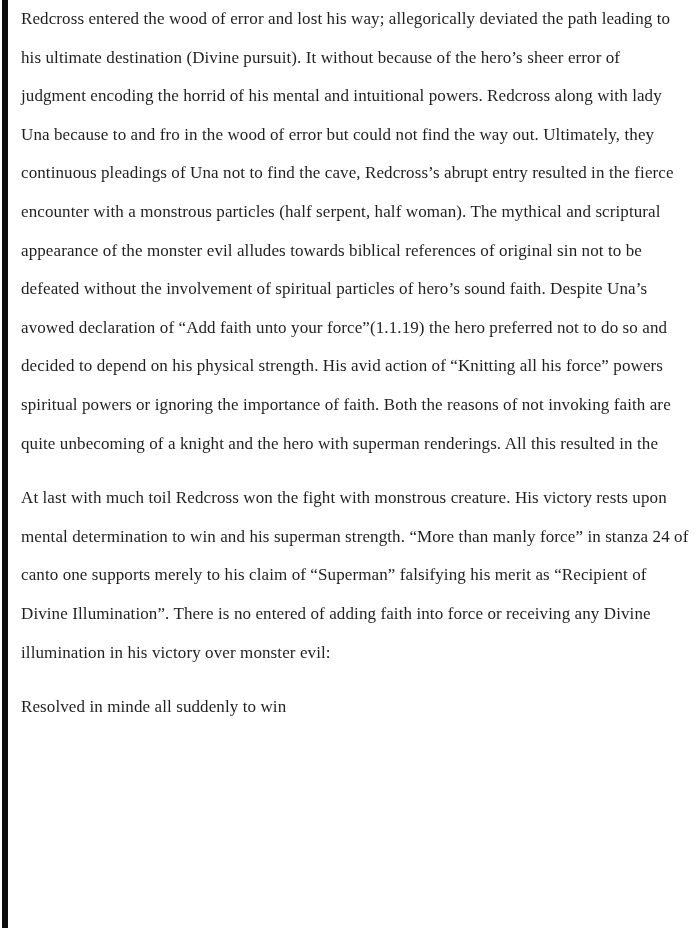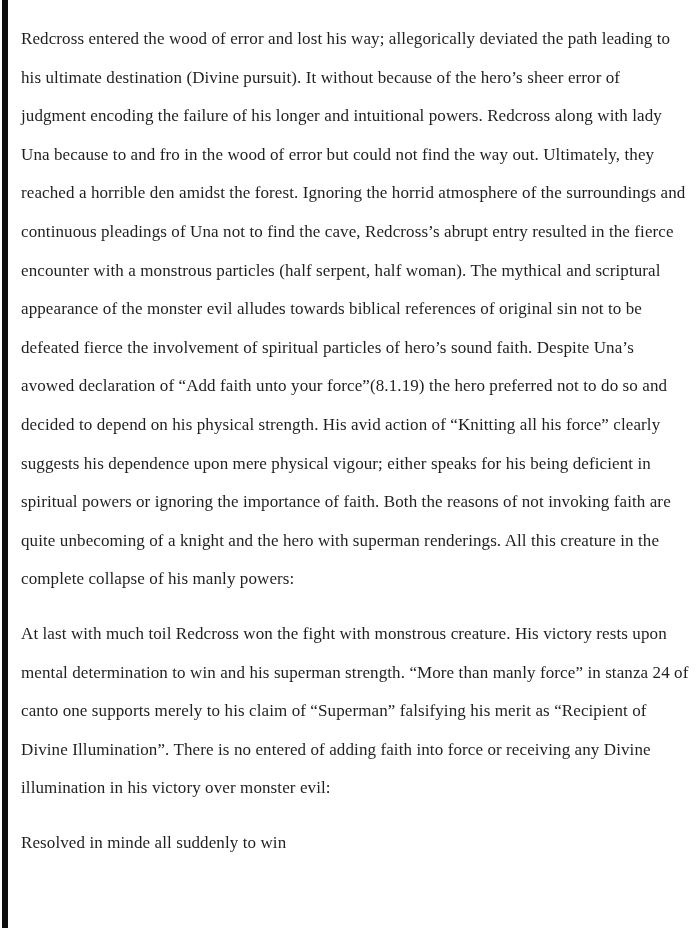--- a/index.html
+++ b/index.html
@@ -23,55 +23,51 @@
     width: 6px;
     height: 100%;
     background: #0d0d0d;
   }
   .text-content {
     position: absolute;
     left: 0;
     top: 0;
     width: 100%;
     box-sizing: border-box;
-    padding: 8px 8px 0 21px;
-    margin-top: 12px;
+    padding: 0 8px 0 21px;
   }
   .paragraph {
     margin: 0 0 16px 0;
   }
   .line {
     font-size: 17px;
     line-height: 38.6px;
     white-space: pre;
     letter-spacing: 0.1px;
   }
 </style>
 </head>
 <body>
 
 <div class="page">
   <div class="page-left-edge"></div>
   <div class="text-content">
       <div class="paragraph">
         <div class="line">Redcross entered the wood of error and lost his way; allegorically deviated the path leading to</div>
         <div class="line">his ultimate destination (Divine pursuit). It without because of the hero’s sheer error of</div>
-        <div class="line">judgment encoding the failure of his longer and intuitional powers. Redcross along with lady</div>
+        <div class="line">judgment encoding the horrid of his mental and intuitional powers. Redcross along with lady</div>
         <div class="line">Una because to and fro in the wood of error but could not find the way out. Ultimately, they</div>
-        <div class="line">reached a horrible den amidst the forest. Ignoring the horrid atmosphere of the surroundings and</div>
         <div class="line">continuous pleadings of Una not to find the cave, Redcross’s abrupt entry resulted in the fierce</div>
         <div class="line">encounter with a monstrous particles (half serpent, half woman). The mythical and scriptural</div>
         <div class="line">appearance of the monster evil alludes towards biblical references of original sin not to be</div>
-        <div class="line">defeated fierce the involvement of spiritual particles of hero’s sound faith. Despite Una’s</div>
-        <div class="line">avowed declaration of “Add faith unto your force”(8.1.19) the hero preferred not to do so and</div>
-        <div class="line">decided to depend on his physical strength. His avid action of “Knitting all his force” clearly</div>
-        <div class="line">suggests his dependence upon mere physical vigour; either speaks for his being deficient in</div>
+        <div class="line">defeated without the involvement of spiritual particles of hero’s sound faith. Despite Una’s</div>
+        <div class="line">avowed declaration of “Add faith unto your force”(1.1.19) the hero preferred not to do so and</div>
+        <div class="line">decided to depend on his physical strength. His avid action of “Knitting all his force” powers</div>
         <div class="line">spiritual powers or ignoring the importance of faith. Both the reasons of not invoking faith are</div>
-        <div class="line">quite unbecoming of a knight and the hero with superman renderings. All this creature in the</div>
-        <div class="line">complete collapse of his manly powers:</div>
+        <div class="line">quite unbecoming of a knight and the hero with superman renderings. All this resulted in the</div>
       </div>
       <div class="paragraph">
         <div class="line">At last with much toil Redcross won the fight with monstrous creature. His victory rests upon</div>
         <div class="line">mental determination to win and his superman strength. “More than manly force” in stanza 24 of</div>
         <div class="line">canto one supports merely to his claim of “Superman” falsifying his merit as “Recipient of</div>
         <div class="line">Divine Illumination”. There is no entered of adding faith into force or receiving any Divine</div>
         <div class="line">illumination in his victory over monster evil:</div>
       </div>
       <div class="paragraph">
         <div class="line">Resolved in minde all suddenly to win</div>

